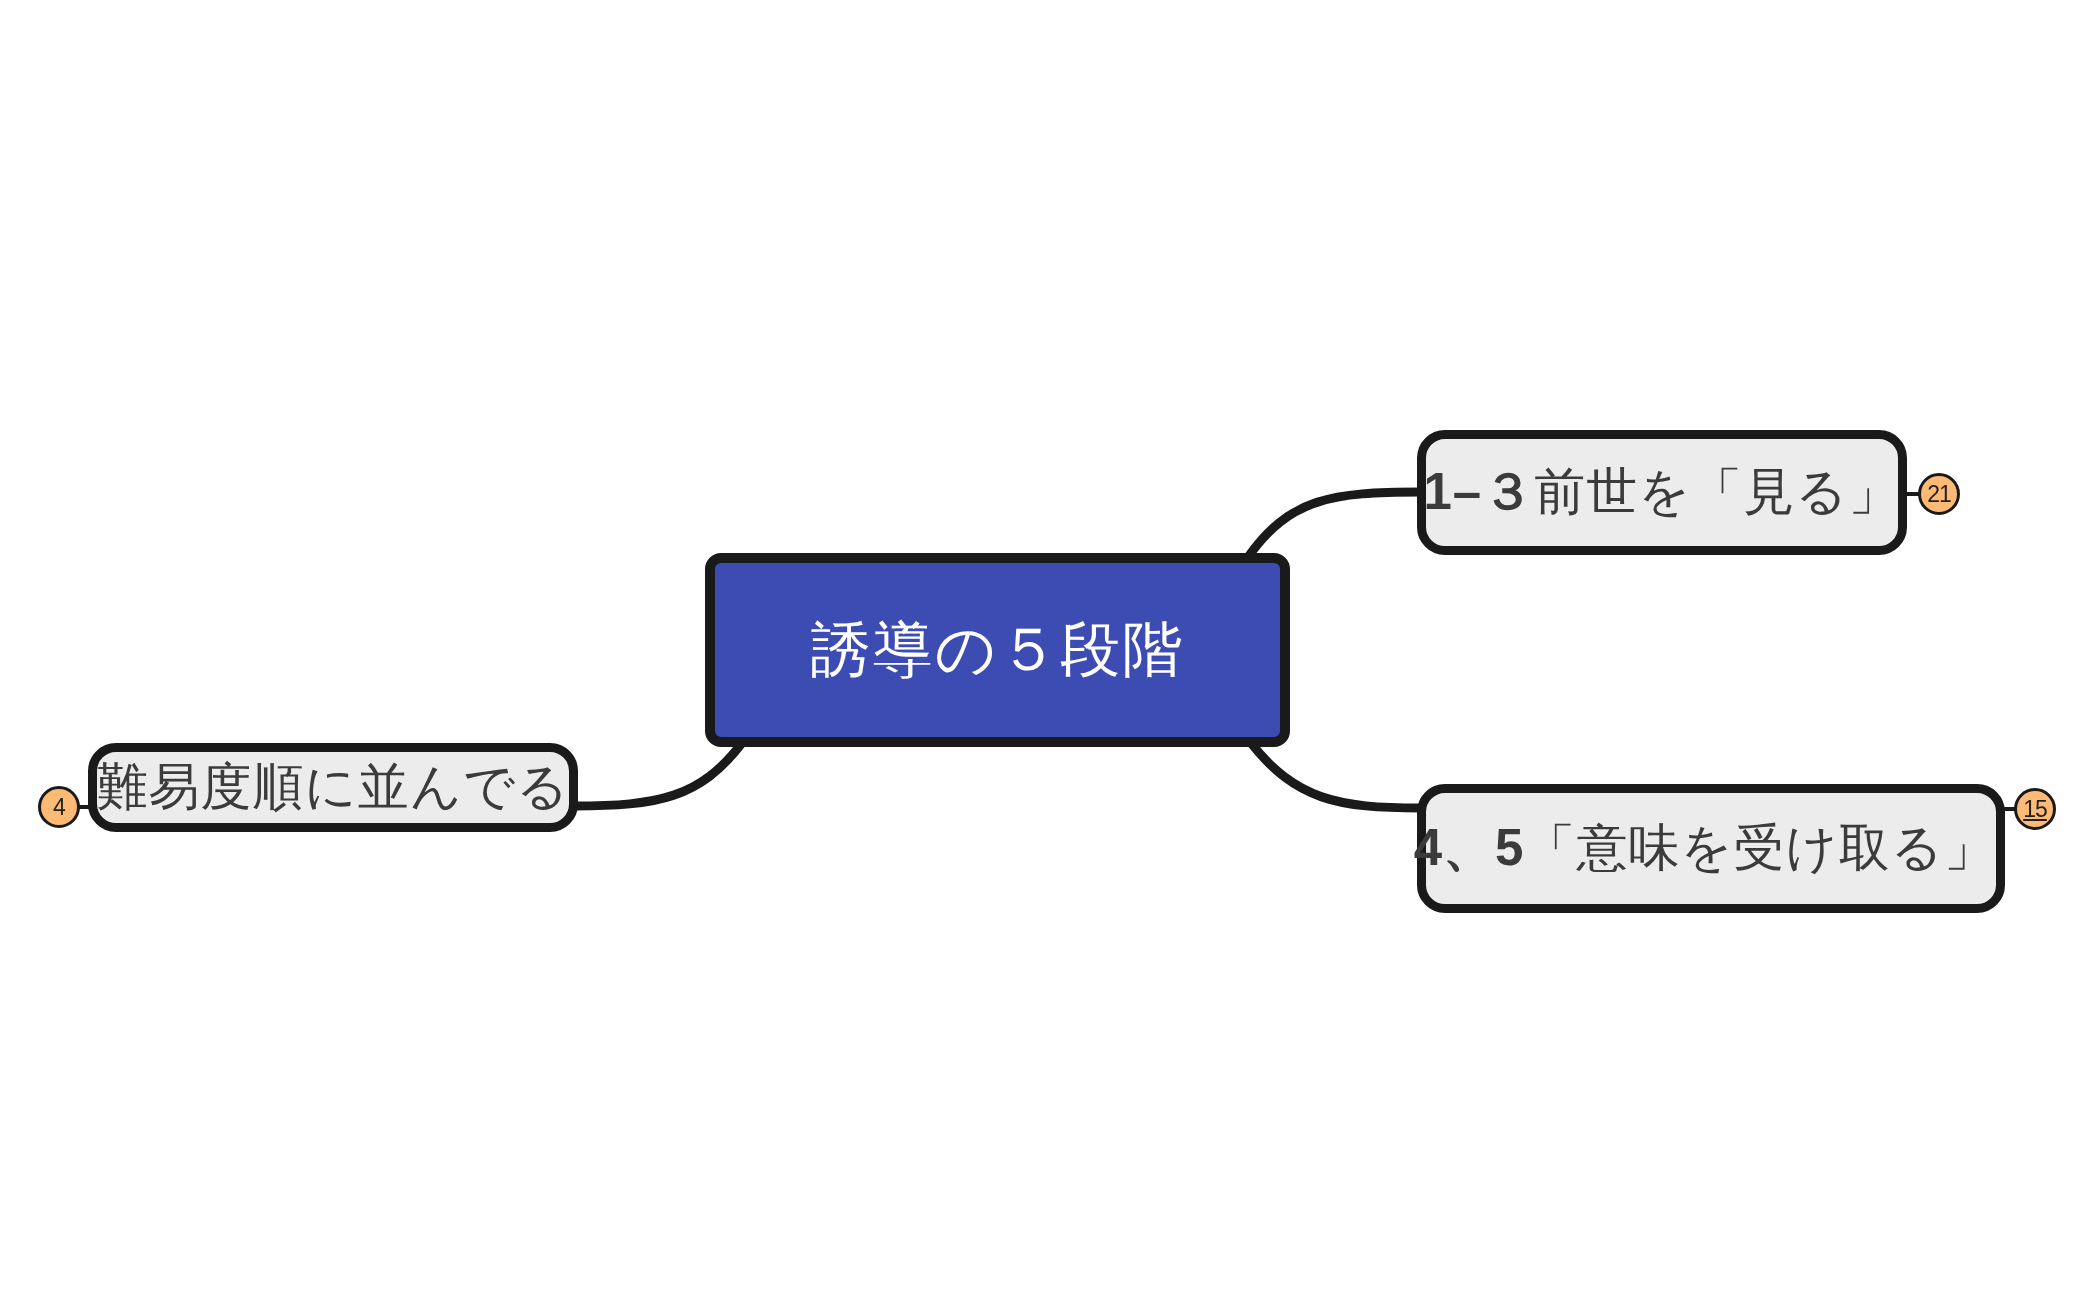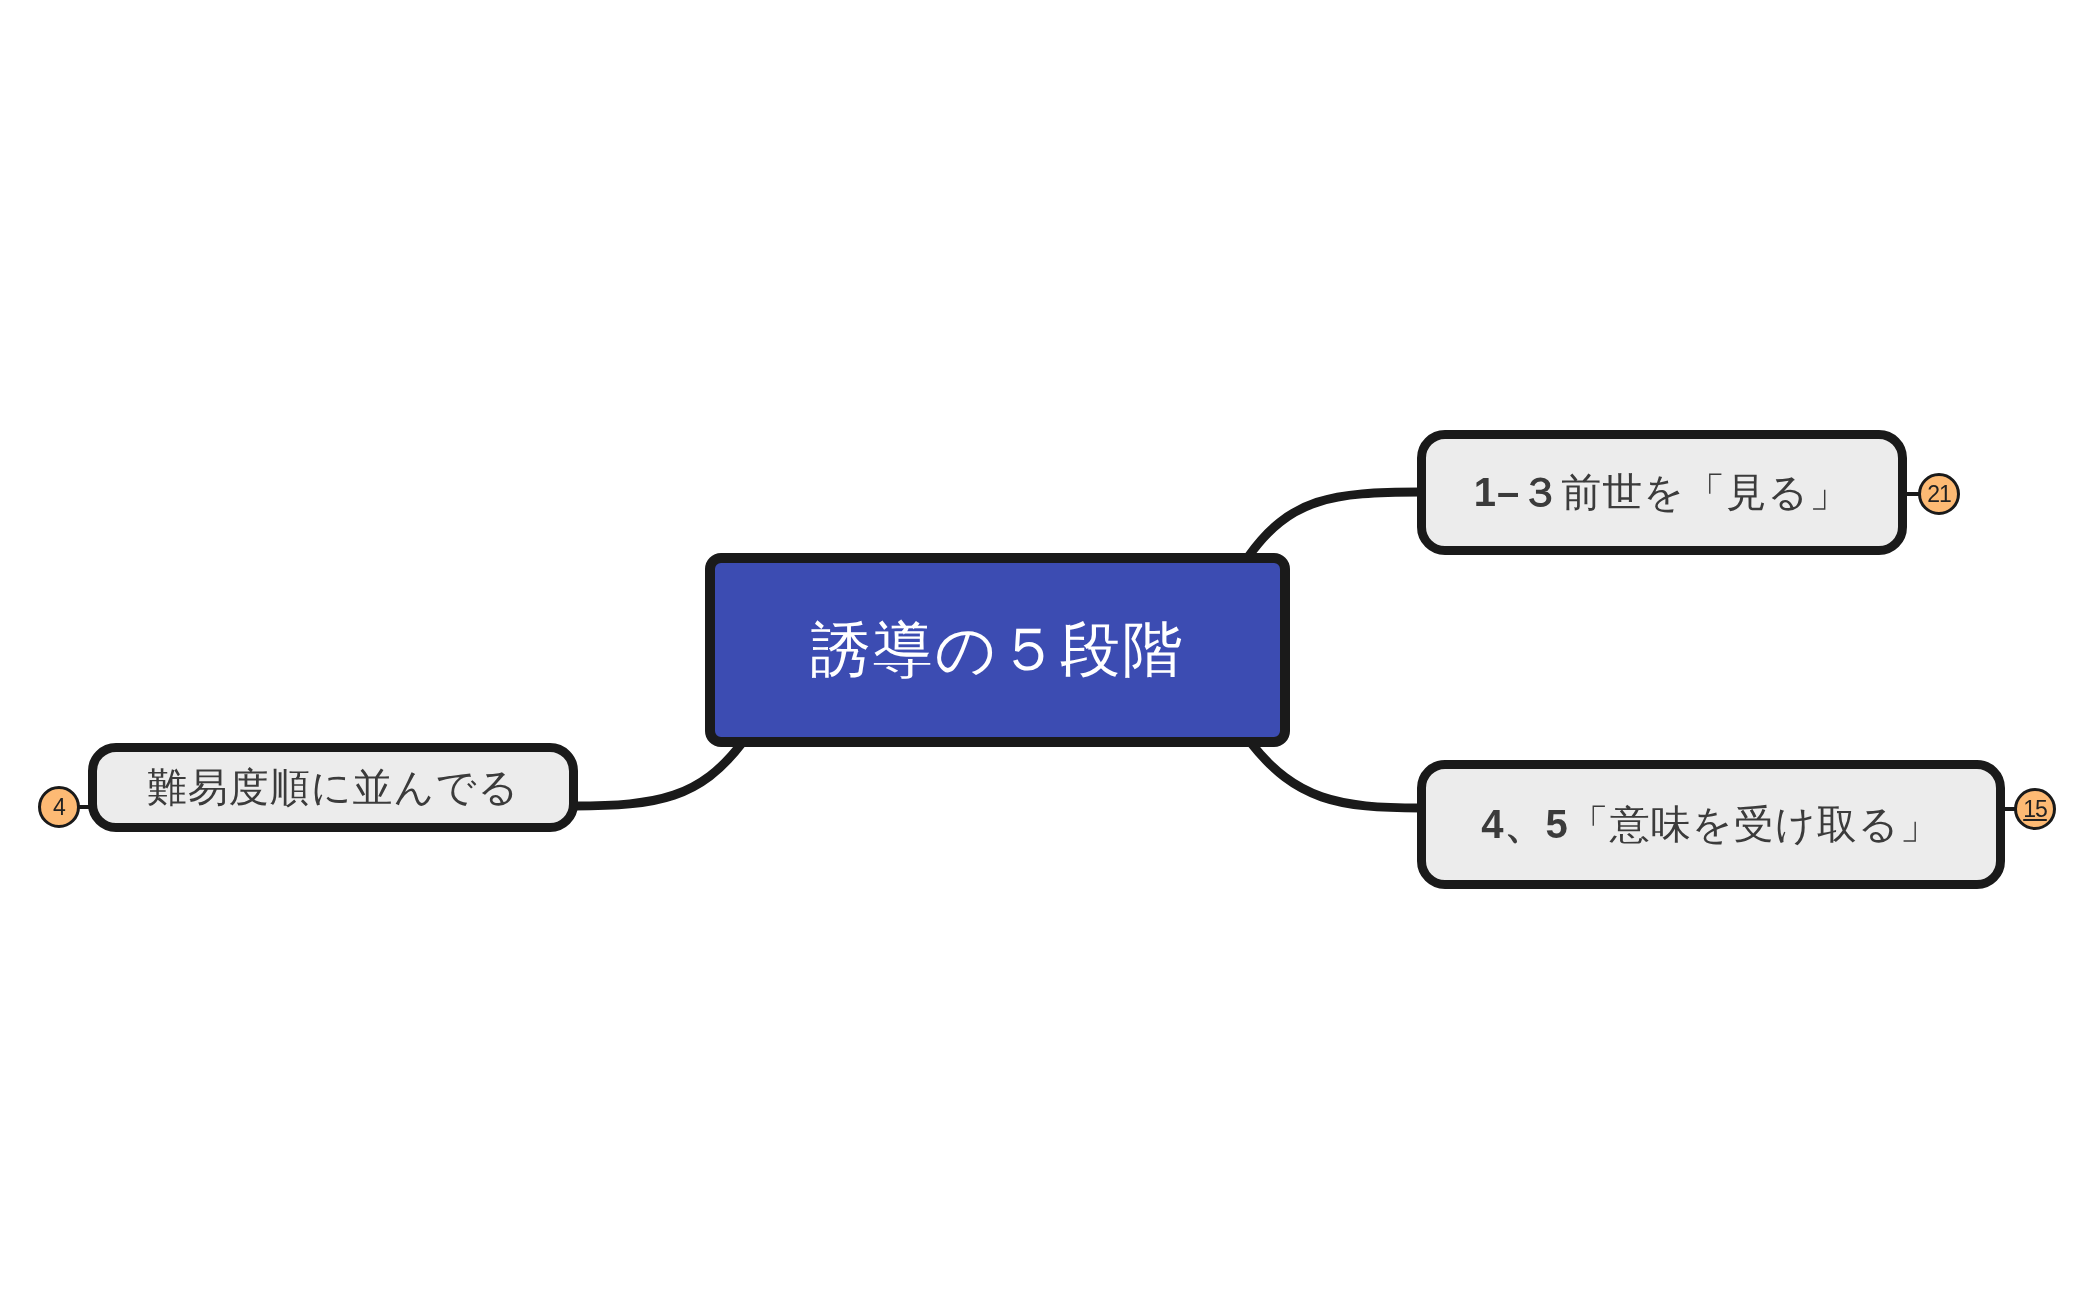--- a/index.html
+++ b/index.html
@@ -48,38 +48,39 @@
     color: #ffffff;
     font-size: 60px;
     font-weight: 400;
     letter-spacing: 2px;
   }
   .node.branch {
     background: #ececec;
     border: 9px solid #1a1a1a;
     border-radius: 28px;
     color: #3b3b3b;
-    font-size: 40px;
+    font-size: 51px;
     font-weight: 500;
     letter-spacing: 1px;
   }
   .node.branch .num {
     font-weight: 700;
   }
   #branch-1 {
     left: 1417px;
     top: 430px;
     width: 490px;
     height: 125px;
   }
   #branch-2 {
     left: 1417px;
-    top: 760px;
+    top: 784px;
     width: 588px;
     height: 129px;
+    justify-content: flex-end;
   }
   #branch-3 {
     left: 88px;
     top: 743px;
     width: 490px;
     height: 89px;
   }
   .badge {
     position: absolute;
     box-sizing: border-box;

